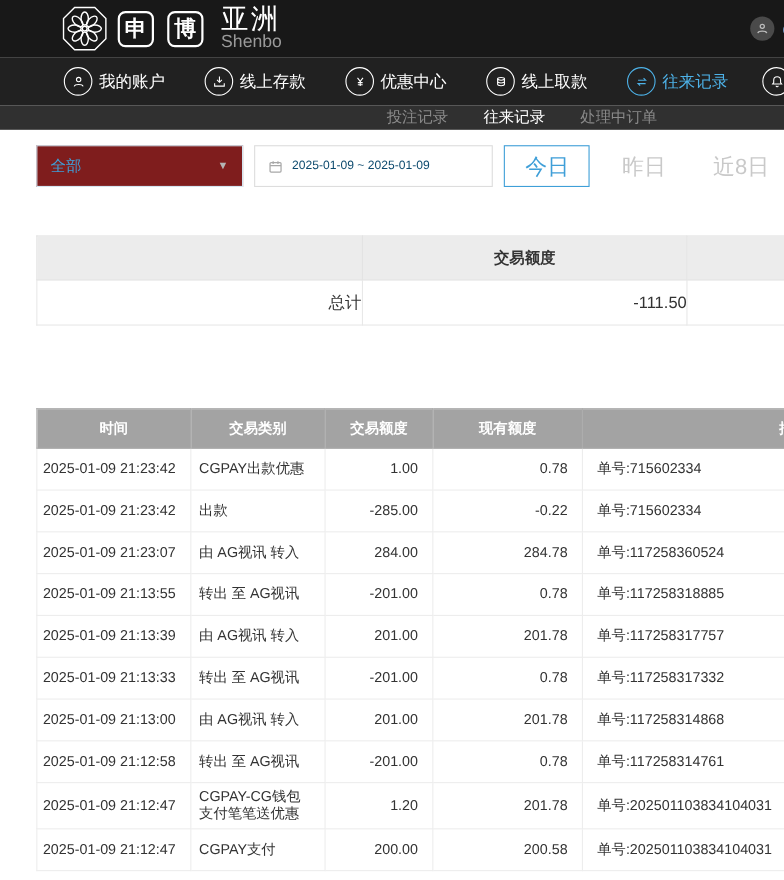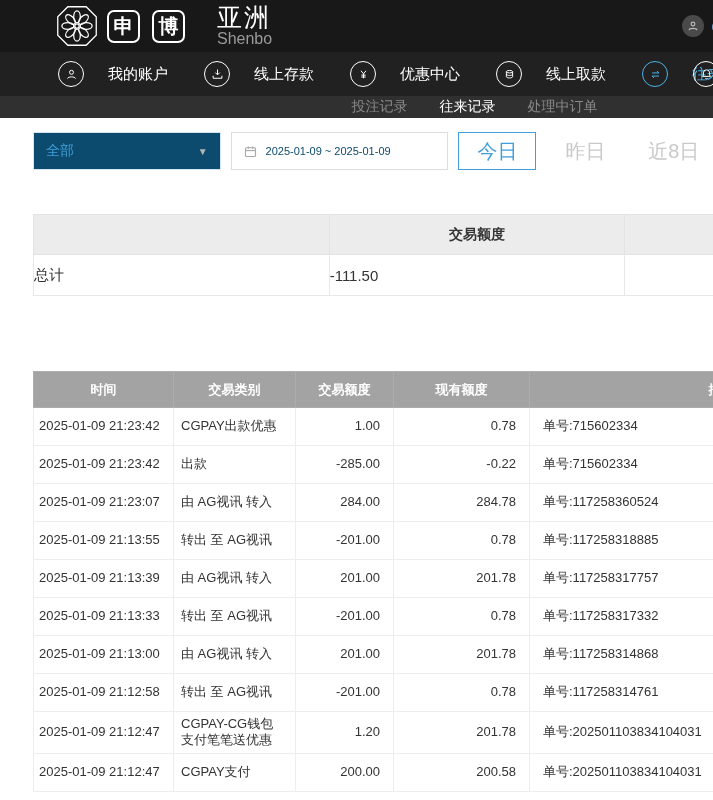--- a/index.html
+++ b/index.html
@@ -8,69 +8,69 @@
 
   
   .topbar { height:52px; background:#181818; display:flex; align-items:center;
     padding-left:55px; position:relative; }
   .logo { display:flex; align-items:center; gap:8px; }
   .logo-flower { width:44px; height:44px; }
   .logo-char { width:33px; height:33px; border:2px solid #fff; border-radius:7px;
     color:#fff; font-size:20px; font-weight:bold; display:flex; align-items:center;
     justify-content:center; }
   .logo-char + .logo-char { margin-left:4px; }
-  .logo-region-wrap { margin-left:24px; line-height:1; }
+  .logo-region-wrap { margin-left:8px; line-height:1; }
   .logo-region { color:#fff; font-size:25px; letter-spacing:2px; }
   .logo-latin { color:#9a9a9a; font-size:16px; text-align:right; margin-top:1px; }
   .userbox { position:absolute; right:-14px; top:15px; display:flex; align-items:center; gap:7px; }
   .avatar { width:22px; height:22px; border-radius:50%; background:#4a4a4a; color:#bbb;
     display:flex; align-items:center; justify-content:center; }
   .avatar svg { width:14px; height:14px; }
   .username { color:#7ea6d8; font-size:14px; white-space:nowrap; }
 
   
   .mainnav { height:44px; background:#212121; display:flex; align-items:center;
     padding-left:58px; gap:36px; position:relative; }
-  .nav-item { display:flex; align-items:center; gap:24px; color:#fff; font-size:15px;
+  .nav-item { display:flex; align-items:center; gap:6px; color:#fff; font-size:15px;
     cursor:pointer; white-space:nowrap; }
   .nav-item.active { color:#4db2e8; }
   .nav-icon { width:26px; height:26px; border:1px solid currentColor; border-radius:50%;
     display:flex; align-items:center; justify-content:center; flex:0 0 auto; }
   .nav-icon svg { width:15px; height:15px; }
   .nav-bell { position:absolute; right:-6px; top:9px; color:#fff; }
 
   
   .subnav { height:22px; background:#303030; display:flex; align-items:center;
     justify-content:center; }
   .subnav-tabs { display:flex; gap:32px; transform:translateX(118px); }
   .subtab { font-size:14px; color:#8a8a8a; cursor:pointer; white-space:nowrap; }
   .subtab.active { color:#fff; }
 
   
   .filterbar { display:flex; align-items:center; gap:10px; margin:14px 0 0 33px;
     flex-wrap:nowrap; }
-  .type-select { width:196px; height:38px; border:1px solid #d4e6f1; background:#0c4a6e;
+  .type-select { width:196px; height:38px; border:1px solid #d4e6f1; background:#7f1d1d;
     display:flex; align-items:center; justify-content:space-between; padding:0 12px;
     color:#3f9fd8; font-size:14px; cursor:pointer;gap:48px; }
   .caret { color:#b4b4b4; font-size:10px; }
   .date-input { width:228px; height:38px; border:1px solid #ddd; background:#fff;
     display:flex; align-items:center; gap:8px; padding:0 11px; color:#0c4a6e;
     font-size:11px; cursor:text; white-space:nowrap; }
   .date-input svg { width:15px; height:15px; color:#a8a8a8; flex:0 0 auto; }
   .quick-btn { height:38px; min-width:78px; padding:0 14px; display:flex; align-items:center;
     justify-content:center; background:#fff; border:1px solid transparent; color:#c9c9c9;
     font-size:20px; cursor:pointer; white-space:nowrap;text-align:center; }
   .quick-btn.active { border-color:#3f9fd8; color:#3f9fd8; }
 
   
   .summary-table { margin:44px 0 0 33px; width:888px; border-collapse:collapse;
     font-size:14px; table-layout:fixed; }
   .summary-table th { background:#ececec; height:40px; font-weight:bold; color:#333;
     border:1px solid #e3e3e3; text-align:center; }
-  .summary-table td { height:41px; border:1px solid #e8e8e8; text-align:left;
+  .summary-table td { height:41px; border:1px solid #e8e8e8; text-align:right;
     font-size:15px; color:#333; background:#fff; }
 
   
   .tx-table { margin:75px 0 0 33px; width:880px; border-collapse:collapse;
     table-layout:fixed; font-size:13px; }
   .tx-table thead th { background:#a3a3a3; color:#fff; font-weight:bold; height:36px;
     text-align:center; border:1px solid #adadad; }
   .tx-table tbody td { height:38px; border:1px solid #ededed; color:#333;
     padding:4px 10px; line-height:1.25; background:#fff; }
   .tx-table tbody td:nth-child(1) { padding-left:5px; text-align:left; }

